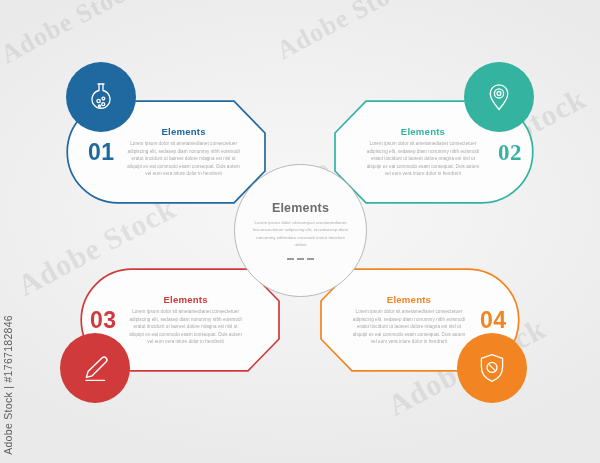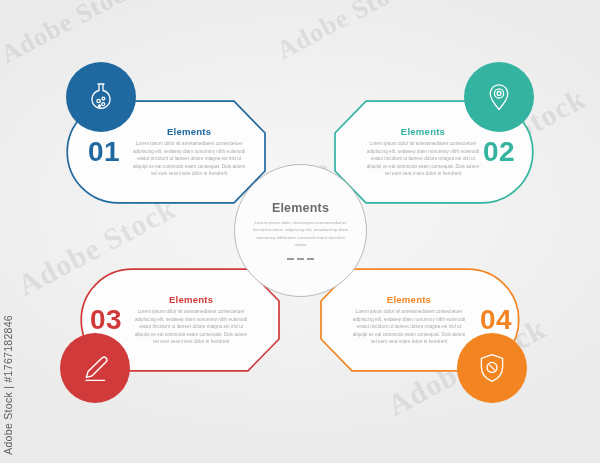--- a/index.html
+++ b/index.html
@@ -53,21 +53,21 @@
 
   .panel {
     position: absolute;
     display: flex;
     align-items: center;
   }
 
   .num {
     font-family: "Liberation Sans", sans-serif;
     font-weight: 700;
-    font-size: 28px;
+    font-size: 23px;
     letter-spacing: 0.5px;
     line-height: 1;
   }
 
   .txtcol { width: 118px; }
 
   .title {
     font-family: "Liberation Sans", sans-serif;
     font-weight: 700;
     font-size: 9.6px;
@@ -178,21 +178,21 @@
 
   <svg class="shape-svg" style="left:334px; top:100px;" width="200" height="104" viewBox="0 0 200 104">
     <path d="M 148 1.2 L 32 1.2 L 1 33 L 1 71 L 32 102.8 L 148 102.8
              A 50.8 50.8 0 0 0 148 1.2 Z" fill="#fdfdfd" stroke="#34b3a0" stroke-width="1.7"></path>
   </svg>
   <div class="panel" style="left:338px; top:100px; width:192px; height:104px;">
     <div class="txtcol" style="margin-left:26px;">
       <div class="title" style="color:#34b3a0;">Elements</div>
       <div class="body">Lorem ipsum dolor sit ametamedianet consectetuer adipiscing elit, sedasep diam nonummy nibh euismodi eratut tincidunt ut laoreet dolore miagna esi nisl ut aliquipi ex eai commodo esam consequat. Duis autem vel eum vera iniure dolor in hendrerit</div>
     </div>
-    <div class="num" style="color:#34b3a0; margin-left:1px;">02</div>
+    <div class="num" style="color:#34b3a0; margin-left:16px;font-family:Liberation Serif, serif;">02</div>
   </div>
   <div class="bubble" style="left:464px; top:62px; background:#34b3a0;">
     <span>
       <svg width="24" height="30" viewBox="0 0 24 30" fill="none" stroke="#ffffff" stroke-width="1.3" stroke-linecap="round" stroke-linejoin="round">
         <path d="M12 27.5 C12 27.5 3.2 17.4 3.2 11.6 A8.8 8.8 0 0 1 20.8 11.6
                  C20.8 17.4 12 27.5 12 27.5 Z"></path>
         <circle cx="12" cy="11.4" r="4.6"></circle>
         <circle cx="12" cy="11.4" r="1.9"></circle>
       </svg>
     </span>

